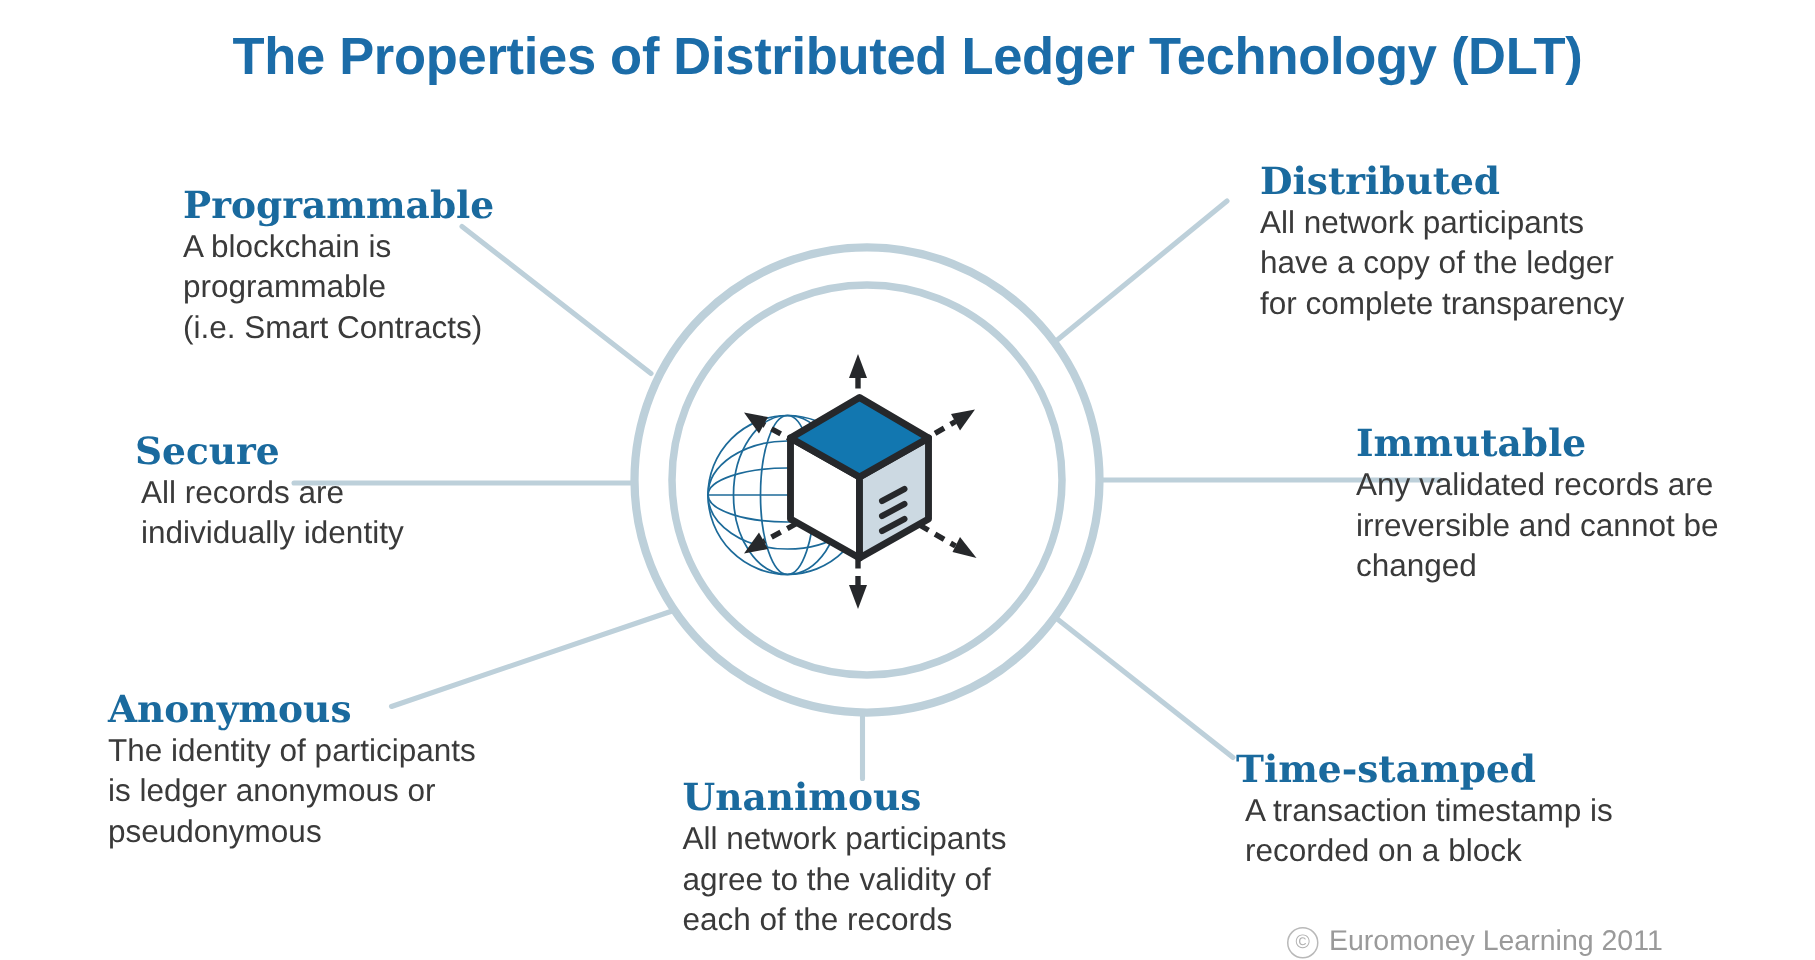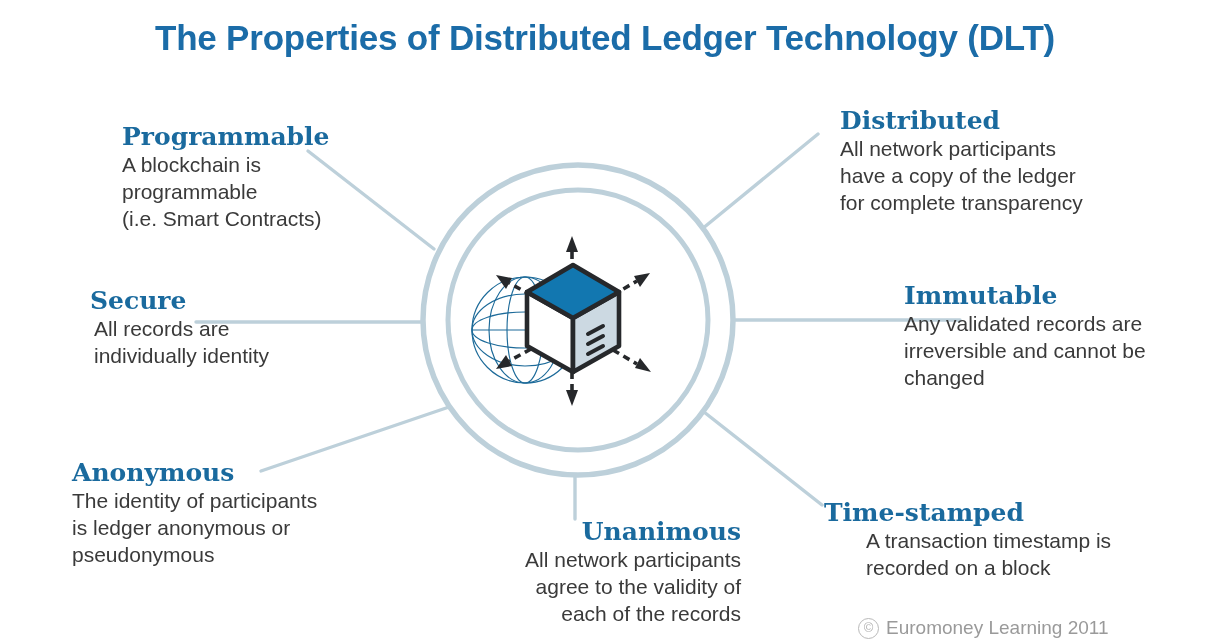--- a/index.html
+++ b/index.html
@@ -55,33 +55,33 @@
     white-space: nowrap;
   }
   .prop-body {
     font-family: "Liberation Sans", sans-serif;
     font-size: 21px;
     color: #3a3a3a;
     line-height: 1.27;
     margin: 0;
     white-space: pre-line;
   }
-  .prop.center { text-align: right; }
+  .prop.center { text-align: left; }
 
   
   #prop-programmable { left: 86px;  top: 124px; margin-left: 36px; }
   #prop-secure       { left: 90px;  top: 288px; }
   #prop-anonymous    { left: 72px;  top: 460px; }
   #prop-distributed  { left: 840px; top: 108px; }
   #prop-immutable    { left: 904px; top: 283px; }
   #prop-timestamped  { left: 824px; top: 500px; }
   #prop-unanimous    { left: 455px; top: 519px; width: 286px; }
 
   #prop-secure .prop-body { padding-left: 4px; }
-  #prop-timestamped .prop-body { padding-left: 6px; margin-left: 36px; }
+  #prop-timestamped .prop-body { padding-left: 6px; }
 
   .footer {
     position: absolute;
     left: 858px;
     top: 617px;
     display: flex;
     align-items: center;
     gap: 7px;
     color: #9a9a9a;
     font-family: "Liberation Sans", sans-serif;

